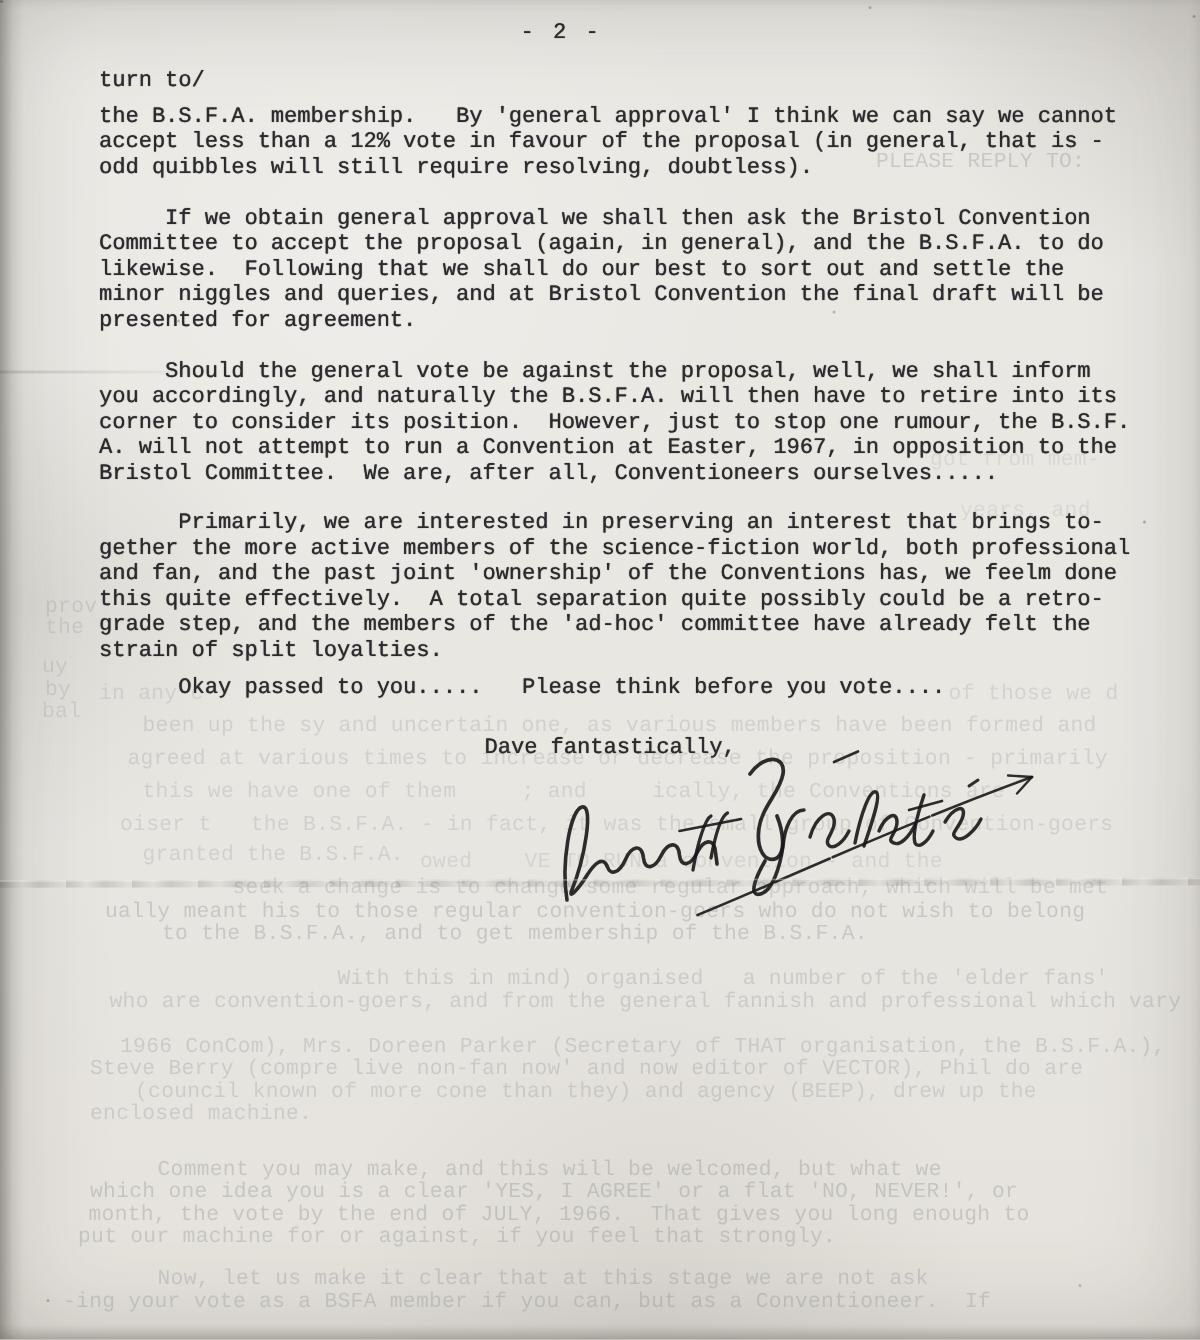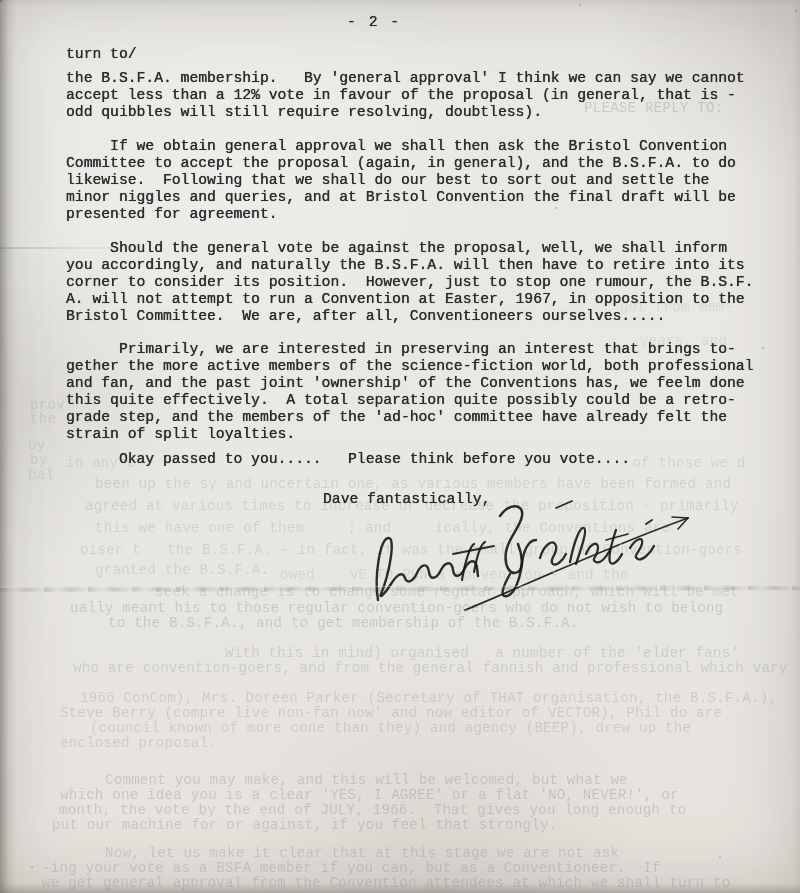--- a/index.html
+++ b/index.html
@@ -99,28 +99,27 @@
       <div class="ghost-line" style="left: 95px; top: 563px; opacity: 0.14;">granted the B.S.F.A.</div>
       <div class="ghost-line" style="left: 280px; top: 568px; opacity: 0.12;">owed    VE TO RUN a convention - and the</div>
       <div class="ghost-line" style="left: 155px; top: 585px; opacity: 0.16;">seek a change is to change some regular approach, which will be met</div>
       <div class="ghost-line" style="left: 70px; top: 601px; opacity: 0.2;">ually meant his to those regular convention-goers who do not wish to belong</div>
       <div class="ghost-line" style="left: 108px; top: 616px; opacity: 0.2;">to the B.S.F.A., and to get membership of the B.S.F.A.</div>
       <div class="ghost-line" style="left: 225px; top: 646px; opacity: 0.17;">With this in mind) organised   a number of the 'elder fans'</div>
       <div class="ghost-line" style="left: 42px; top: 661px; opacity: 0.17; margin-left: 31px;">who are convention-goers, and from the general fannish and professional which vary</div>
       <div class="ghost-line" style="left: 48px; top: 691px; opacity: 0.17; margin-left: 32px;">1966 ConCom), Mrs. Doreen Parker (Secretary of THAT organisation, the B.S.F.A.),</div>
       <div class="ghost-line" style="left: 60px; top: 706px; opacity: 0.17;">Steve Berry (compre live non-fan now' and now editor of VECTOR), Phil do are</div>
       <div class="ghost-line" style="left: 90px; top: 721px; opacity: 0.16;">(council known of more cone than they) and agency (BEEP), drew up the</div>
-      <div class="ghost-line" style="left: 60px; top: 736px; opacity: 0.16;">enclosed proposal.</div>
+      <div class="ghost-line" style="left: 60px; top: 736px; opacity: 0.16;">enclosed machine.</div>
       <div class="ghost-line" style="left: 105px; top: 773px; opacity: 0.2;">Comment you may make, and this will be welcomed, but what we</div>
       <div class="ghost-line" style="left: 60px; top: 788px; opacity: 0.2;">which one idea you is a clear 'YES, I AGREE' or a flat 'NO, NEVER!', or</div>
       <div class="ghost-line" style="left: 59px; top: 803px; opacity: 0.2; text-align: center;">month, the vote by the end of JULY, 1966.  That gives you long enough to</div>
       <div class="ghost-line" style="left: 52px; top: 818px; opacity: 0.19;">put our machine for or against, if you feel that strongly.</div>
       <div class="ghost-line" style="left: 105px; top: 846px; opacity: 0.18;">Now, let us make it clear that at this stage we are not ask</div>
       <div class="ghost-line" style="left: 42px; top: 861px; opacity: 0.18;">-ing your vote as a BSFA member if you can, but as a Conventioneer.  If</div>
-      <div class="ghost-line" style="left: 42px; top: 876px; opacity: 0.18;">we get general approval from the Convention attendees at which we shall turn to</div>
     </div>
 
   <div class="typed page-number">- 2 -</div>
   <div class="typed catchline">turn to/</div>
 
   <div class="typed para" style="top:70px">the B.S.F.A. membership.   By 'general approval' I think we can say we cannot
 accept less than a 12% vote in favour of the proposal (in general, that is -
 odd quibbles will still require resolving, doubtless).</div>
   <div class="typed para" style="top:138px">     If we obtain general approval we shall then ask the Bristol Convention
 Committee to accept the proposal (again, in general), and the B.S.F.A. to do

